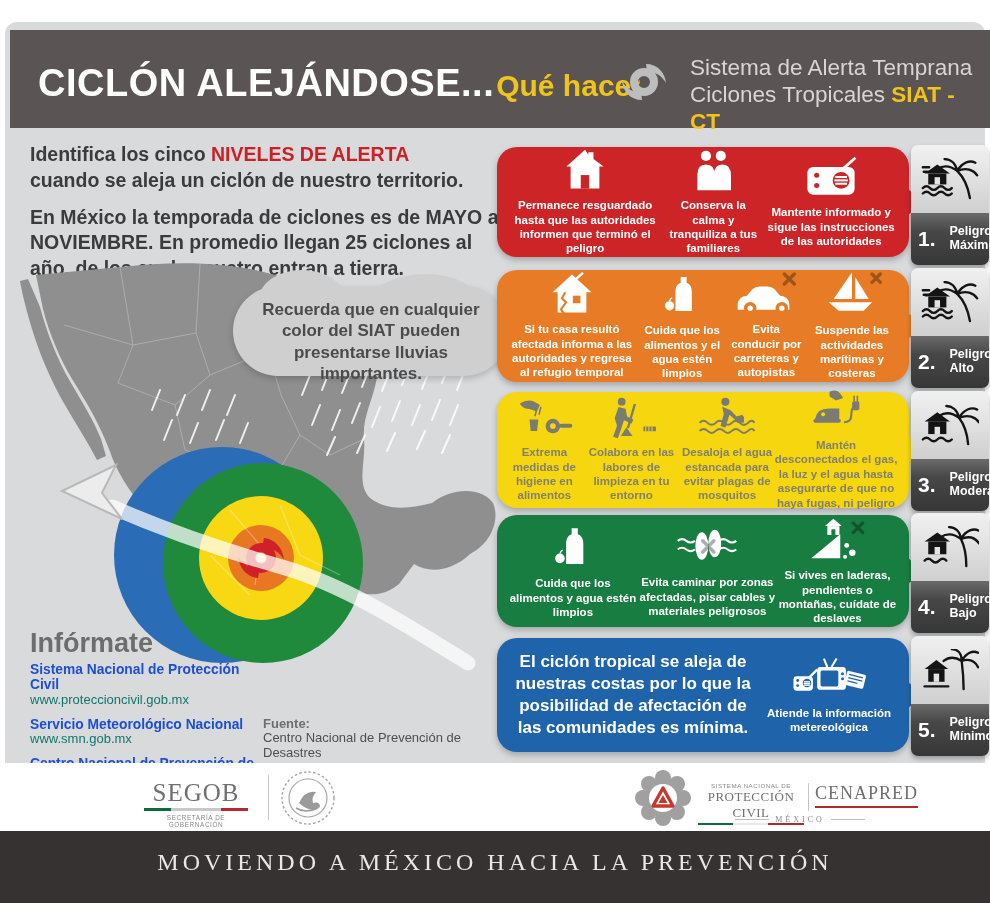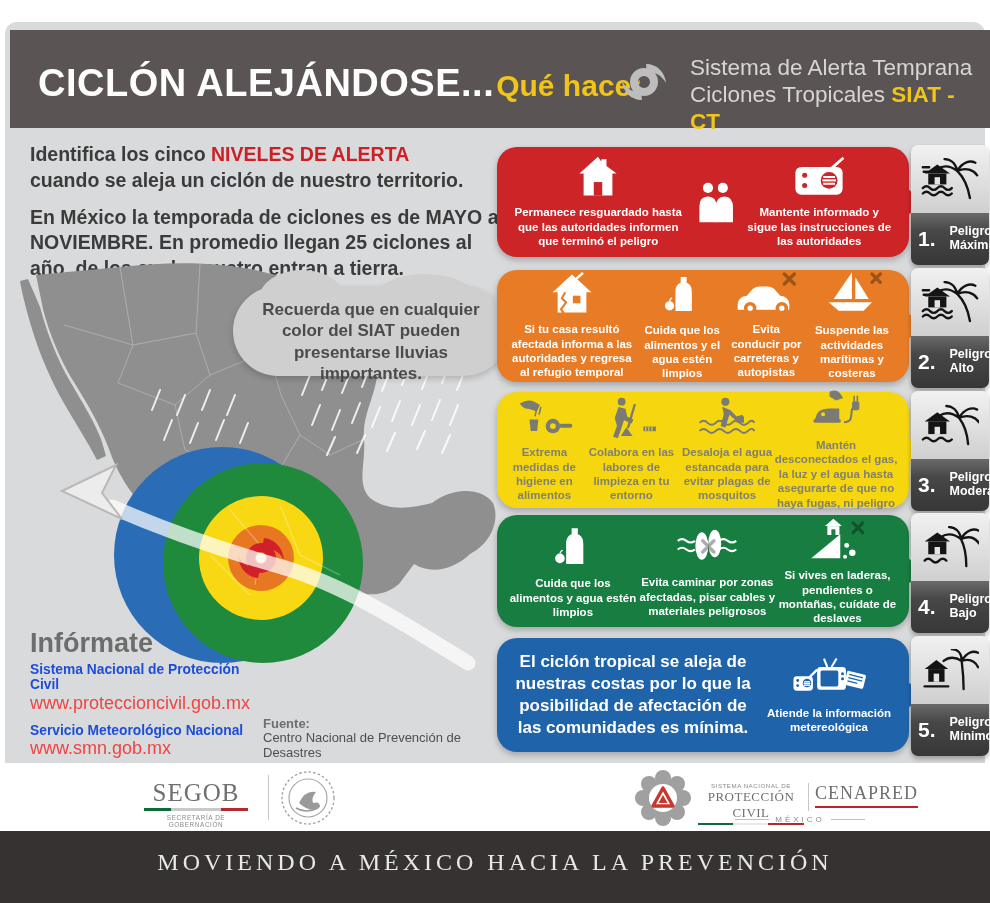--- a/index.html
+++ b/index.html
@@ -29,21 +29,21 @@
           box-shadow:0 3px 6px rgba(0,0,0,.18);}
   .bubble::before{content:"";position:absolute;top:-16px;left:26px;width:86px;height:58px;background:#cfcfcf;border-radius:50%;}
   .bubble::after{content:"";position:absolute;top:-12px;right:28px;width:112px;height:62px;background:#cfcfcf;border-radius:50%;}
   .bubble-text{position:absolute;left:8px;right:8px;top:13px;text-align:center;font-size:17px;font-weight:bold;
                color:#4b4b4b;line-height:1.25;z-index:2;}
   
   .inf-title{left:30px;top:628px;font-size:27px;font-weight:bold;color:#6d6d6d;}
   .inf-list{left:30px;top:662px;width:235px;}
   .inf-entry{margin-bottom:9px;}
   .inf-name{font-size:13.8px;font-weight:bold;color:#1d4ed8;line-height:1.12;}
-  .inf-url{font-size:18px;color:#ef4444;line-height:1.15;}
+  .inf-url{font-size:13px;color:#0f766e;line-height:1.15;}
   .fuente{left:263px;top:716px;width:230px;}
   .fuente-label{font-size:13px;font-weight:bold;color:#6f6f6f;}
   .fuente-value{font-size:13px;color:#4f4f4f;line-height:1.15;}
   
   .row{left:497px;width:412px;border-radius:20px;box-shadow:0 3px 6px rgba(0,0,0,.25);
        display:flex;align-items:center;justify-content:space-evenly;padding:6px 10px;box-sizing:border-box;}
   .row::after{content:"";position:absolute;right:-15px;top:50%;margin-top:-13px;
               border:13px solid transparent;border-right:0;border-left:16px solid var(--c);}
   .row-red{--c:#cd2428;top:147px;height:110px;background:#cd2428;}
   .row-orange{--c:#e87c26;top:270px;height:112px;background:#e87c26;}
@@ -79,21 +79,21 @@
   .vline{width:1px;background:#c6c6c6;}
   .pclogo-text{left:698px;top:782px;width:106px;text-align:center;}
   .pc-small{font-size:6.2px;color:#8a8a8a;letter-spacing:.5px;}
   .pc-big{font-family:"Liberation Serif",serif;font-size:13px;color:#6f6f6f;letter-spacing:.5px;}
   .pc-line{height:2px;margin-top:2px;background:linear-gradient(90deg,#0b6b3a 0 33%,#e9e9e9 33% 66%,#b5282e 66% 100%);}
   .cenapred{left:815px;top:783px;text-align:center;}
   .cen-name{font-family:"Liberation Serif",serif;font-size:18px;color:#6f6f6f;letter-spacing:1px;}
   .cen-line{height:2px;background:#b5282e;margin-top:2px;}
   .mexico-row{left:700px;top:815px;width:200px;display:flex;align-items:center;gap:6px;justify-content:center;}
   .mex-line{flex:0 0 34px;height:1px;background:#bdbdbd;}
-  .mex-text{font-size:8px;letter-spacing:3px;color:#8a8a8a;}
+  .mex-text{font-size:8px;letter-spacing:3px;color:#8a8a8a;font-family:Liberation Serif, serif;}
   .banner{left:0;right:0;top:849px;text-align:center;font-family:"Liberation Serif",serif;
           font-size:24px;letter-spacing:4px;color:#e8e8e8;}
 </style>
 </head>
 <body>
 
 <div id="stage">
 
   <div class="abs panel"></div>
 
@@ -236,20 +236,21 @@
         <svg width="50" height="44" viewBox="0 0 64 52">
             <g class="ic-fill">
           <circle cx="23" cy="8" r="6.5"></circle>
               <circle cx="42" cy="8" r="6.5"></circle>
           <path d="M12 52V32q0-13 11-13t11 13v20z"></path>
               <path d="M33 52V33q0-14 11-14t11 14v19z"></path>
           <path d="M28 27l12 7-2.5 4.5-12-7z"></path>
             </g>
           </svg>
       </span>
+      <div class="cap" style="max-width:112px">Conserva la calma y tranquiliza a tus familiares</div>
     </div>
     <div class="cell">
       <span class="ic">
         <svg width="54" height="44" viewBox="0 0 64 52">
             <g class="ic-fill">
           <path d="M45 15 60 2l2 2.5L48 17z"></path>
           <rect x="4" y="14" width="56" height="33" rx="7"></rect>
             </g>
           <circle cx="44" cy="30" r="10" class="cut-red"></circle>
           <g stroke="#fff" stroke-width="2.4">

